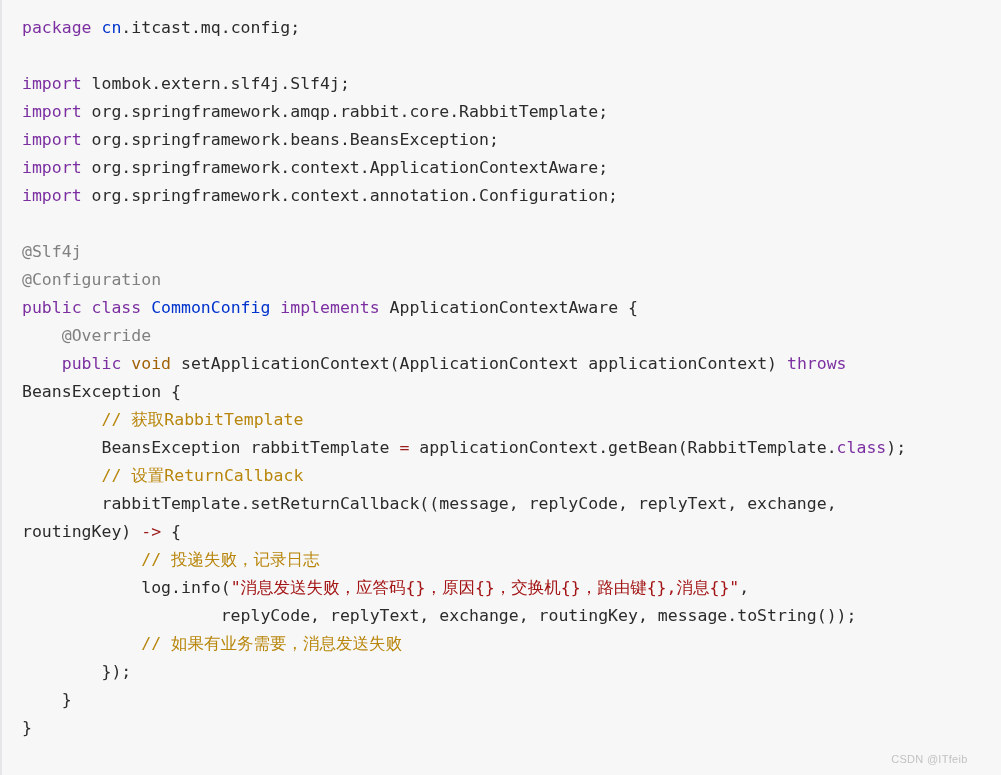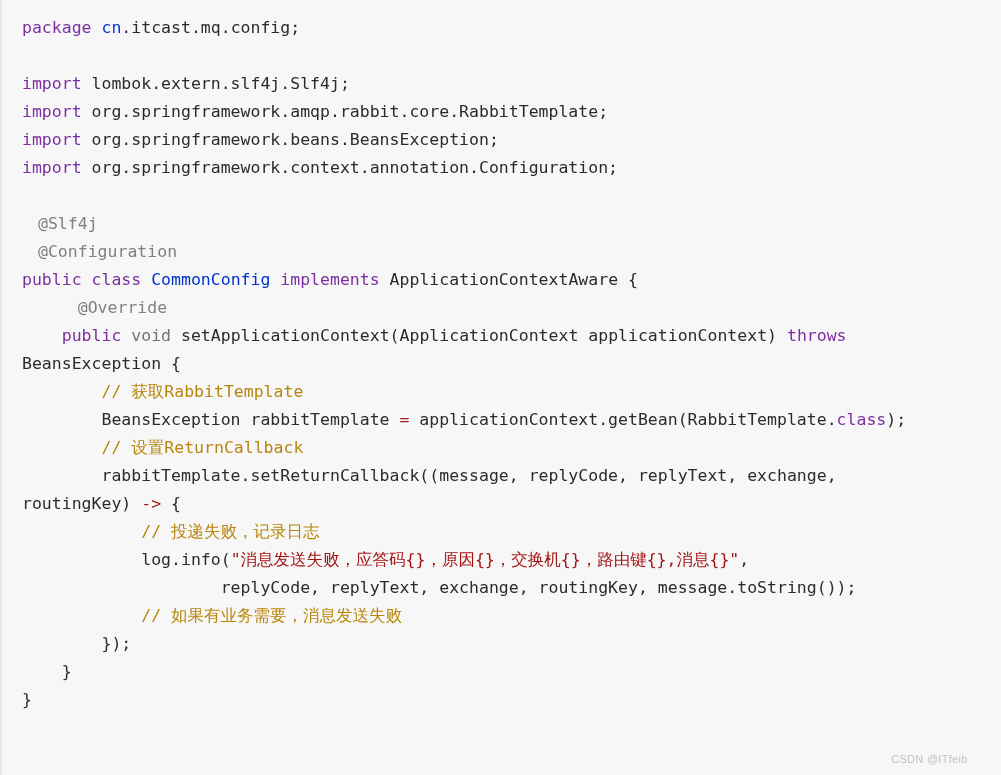--- a/index.html
+++ b/index.html
@@ -35,25 +35,25 @@
   }
 
   .code-line.blank {
     height: 28px;
   }
 
   
   .t-kw      { color: #7b2fa0; }  
   .t-type    { color: #0033cc; }  
   .t-plain   { color: #2b2b2b; }  
-  .t-anno    { color: #808080; margin-left: 16px; }  
+  .t-anno    { color: #808080; }  
   .t-comment { color: #b8860b; }  
   .t-string  { color: #a31515; }  
   .t-op      { color: #9e1b1b; }  
-  .t-void    { color: #737373; }  
+  .t-void    { color: #a16207; }  
 
   #watermark {
     position: absolute;
     right: 8px;
     bottom: 6px;
     display: flex;
     align-items: flex-end;
     gap: 4px;
     pointer-events: none;
     margin-top: 41px;
@@ -79,20 +79,21 @@
 </head>
 <body>
 
 <div id="code-block">
   <div id="code-lines">
       <div class="code-line"><span class="t-kw">package</span><span class="t-plain"> </span><span class="t-type">cn</span><span class="t-plain">.itcast.mq.config;</span></div>
       <div class="code-line blank">&nbsp;</div>
       <div class="code-line"><span class="t-kw">import</span><span class="t-plain"> lombok.extern.slf4j.Slf4j;</span></div>
       <div class="code-line"><span class="t-kw">import</span><span class="t-plain"> org.springframework.amqp.rabbit.core.RabbitTemplate;</span></div>
       <div class="code-line"><span class="t-kw">import</span><span class="t-plain"> org.springframework.beans.BeansException;</span></div>
+      <div class="code-line"><span class="t-kw">import</span><span class="t-plain"> org.springframework.context.ApplicationContextAware;</span></div>
       <div class="code-line"><span class="t-kw">import</span><span class="t-plain"> org.springframework.context.annotation.Configuration;</span></div>
       <div class="code-line blank">&nbsp;</div>
       <div class="code-line"><span class="t-anno">@Slf4j</span></div>
       <div class="code-line"><span class="t-anno">@Configuration</span></div>
       <div class="code-line"><span class="t-kw">public</span><span class="t-plain"> </span><span class="t-kw">class</span><span class="t-plain"> </span><span class="t-type">CommonConfig</span><span class="t-plain"> </span><span class="t-kw">implements</span><span class="t-plain"> ApplicationContextAware {</span></div>
       <div class="code-line"><span class="t-plain">    </span><span class="t-anno">@Override</span></div>
       <div class="code-line"><span class="t-plain">    </span><span class="t-kw">public</span><span class="t-plain"> </span><span class="t-void">void</span><span class="t-plain"> setApplicationContext(ApplicationContext applicationContext) </span><span class="t-kw">throws</span></div>
       <div class="code-line"><span class="t-plain">BeansException {</span></div>
       <div class="code-line"><span class="t-plain">        </span><span class="t-comment">// 获取RabbitTemplate</span></div>
       <div class="code-line"><span class="t-plain">        BeansException rabbitTemplate </span><span class="t-op">=</span><span class="t-plain"> applicationContext.getBean(RabbitTemplate.</span><span class="t-kw">class</span><span class="t-plain">);</span></div>

